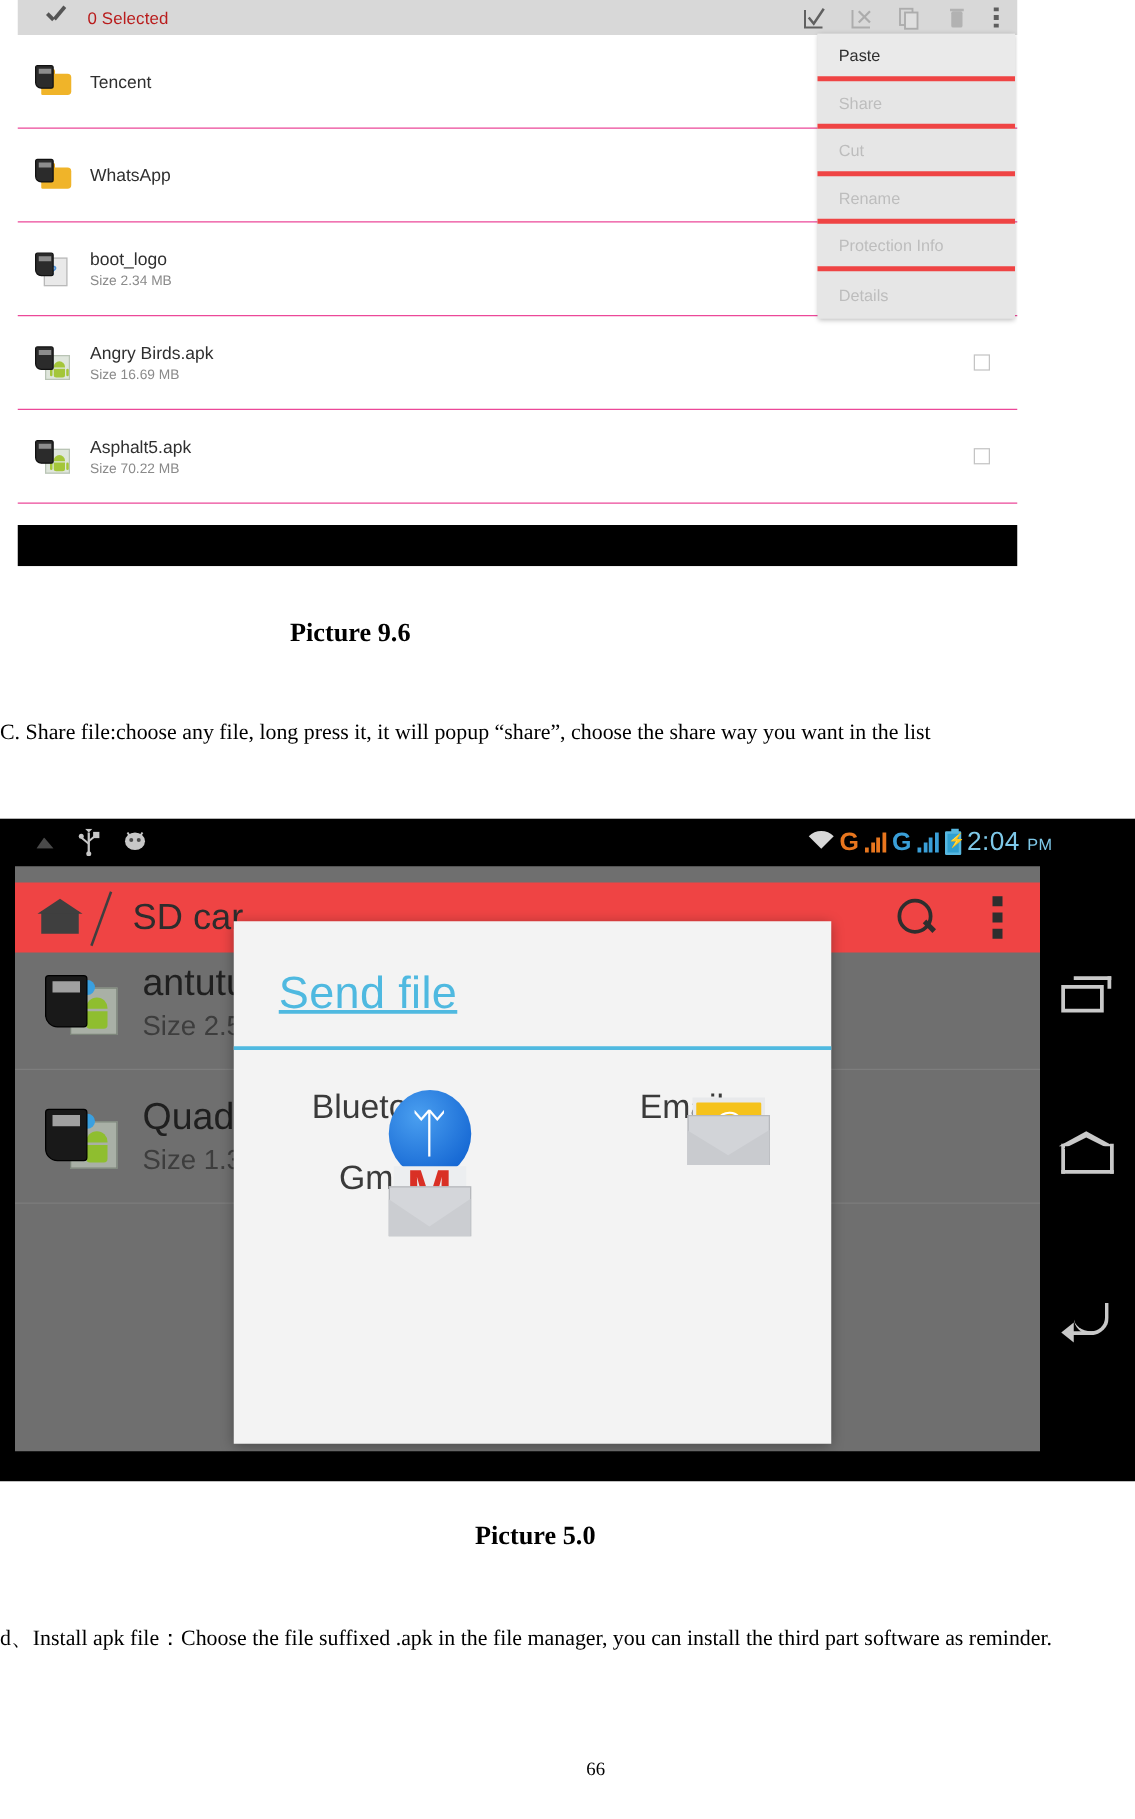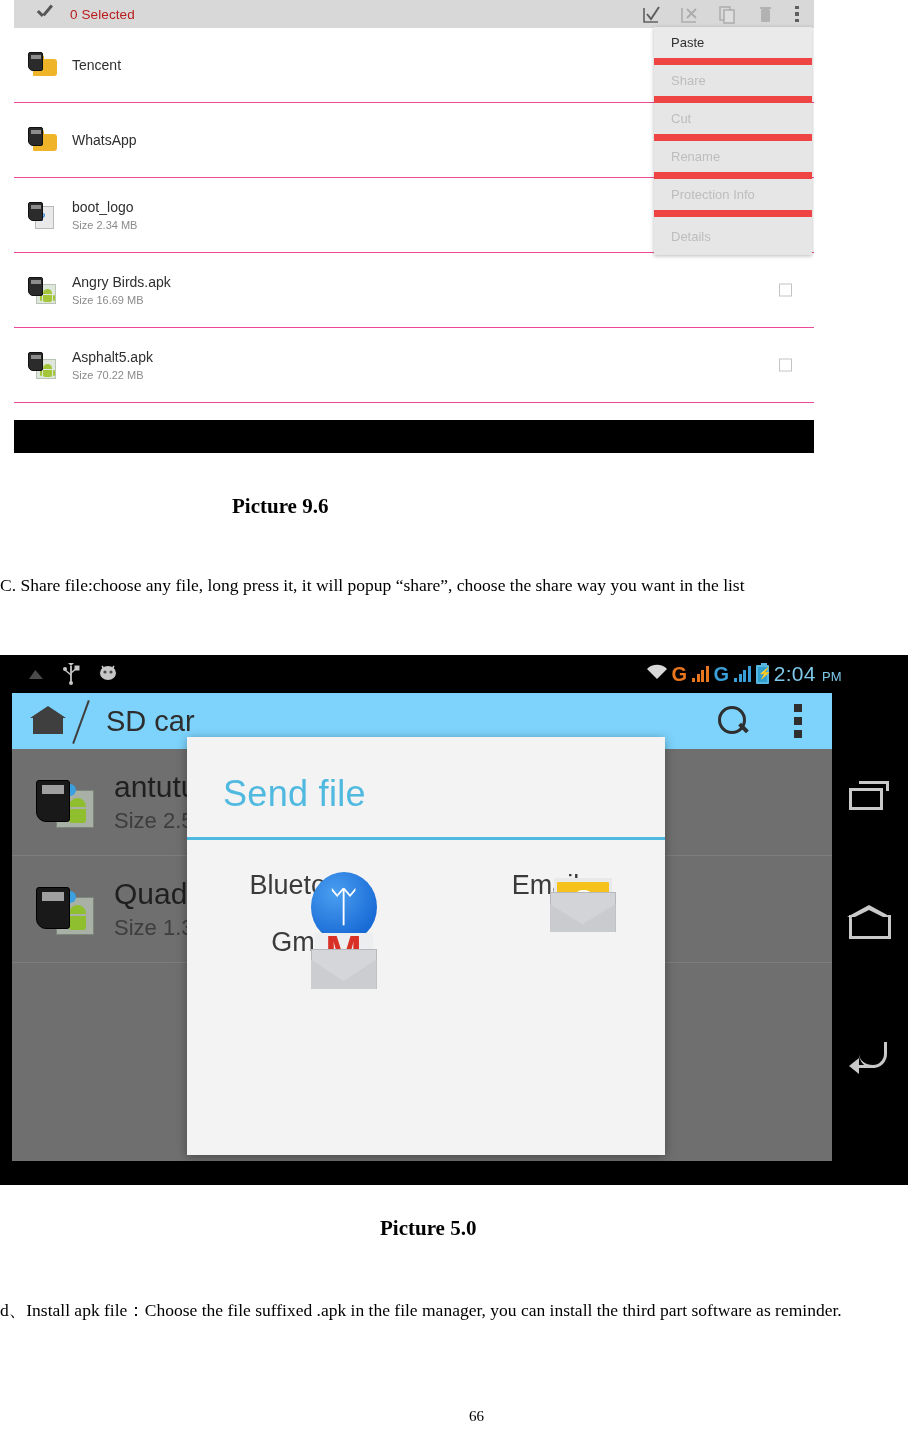--- a/index.html
+++ b/index.html
@@ -151,21 +151,21 @@
     position: absolute; right: 2px; top: 27px;
     width: 158px;
     background: #e6e6e6;
     box-shadow: 0 1px 4px rgba(0,0,0,.28);
     z-index: 5;
   }
   .s1-popup-item {
     height: 38px; display:flex; align-items:center;
     padding-left: 17px;
     font-size: 13px;
-    border-bottom: 7px solid #ef4444;
+    border-bottom: 4px solid #ef4444;
     color: #bdbdbd;
   }
   .s1-popup-item.active { color: #2f2f2f; background: #eaeaea; }
   .s1-popup-item:last-child { border-bottom: none; }
 
   
   .caption {
     position: absolute;
     font-family: "Liberation Serif", serif;
     font-weight: bold;
@@ -233,22 +233,22 @@
   .s2-clock { color:#7ec8e8; font-size: 21px; letter-spacing:.3px; }
   .s2-clock .ampm { font-size: 13px; }
 
   .s2-screen {
     position:absolute; left: 12px; top: 38px;
     width: 820px; height: 468px;
     background: #6f6f6f;
     overflow: hidden;
   }
   .s2-actionbar {
-    position:absolute; left:0; top:0; width: 820px; height: 56px;
-    background: #7dd3fc;
+    position:absolute; left:0; top:13px; width: 820px; height: 56px;
+    background: #ef4444;
     display:flex; align-items:center;
   }
   .s2-home {
     margin-left: 18px; width: 36px; height: 30px; position:relative;
   }
   .s2-home::before {
     content:""; position:absolute; left:3px; top:10px; width:30px; height:18px;
     background:#3f3f3f;
   }
   .s2-home::after {
@@ -317,20 +317,21 @@
     position:absolute; left: 175px; top: 44px;
     width: 478px; height: 418px;
     background: #f3f3f3;
     z-index: 8;
     box-shadow: 0 2px 10px rgba(0,0,0,.35);
   }
   .s2-dlg-title {
     padding: 36px 0 0 36px;
     font-size: 36px; color: #4fb9e0;
     letter-spacing: .3px;
+    text-decoration: underline;
   }
   .s2-dlg-rule {
     margin-top: 22px; height: 3px; background: #4fb9e0;
   }
   .s2-dlg-grid {
     display: flex; flex-wrap: wrap;
     padding: 30px 0 0 0;
   }
   .s2-share-item {
     width: 50%; text-align:center; margin-bottom: 26px;

